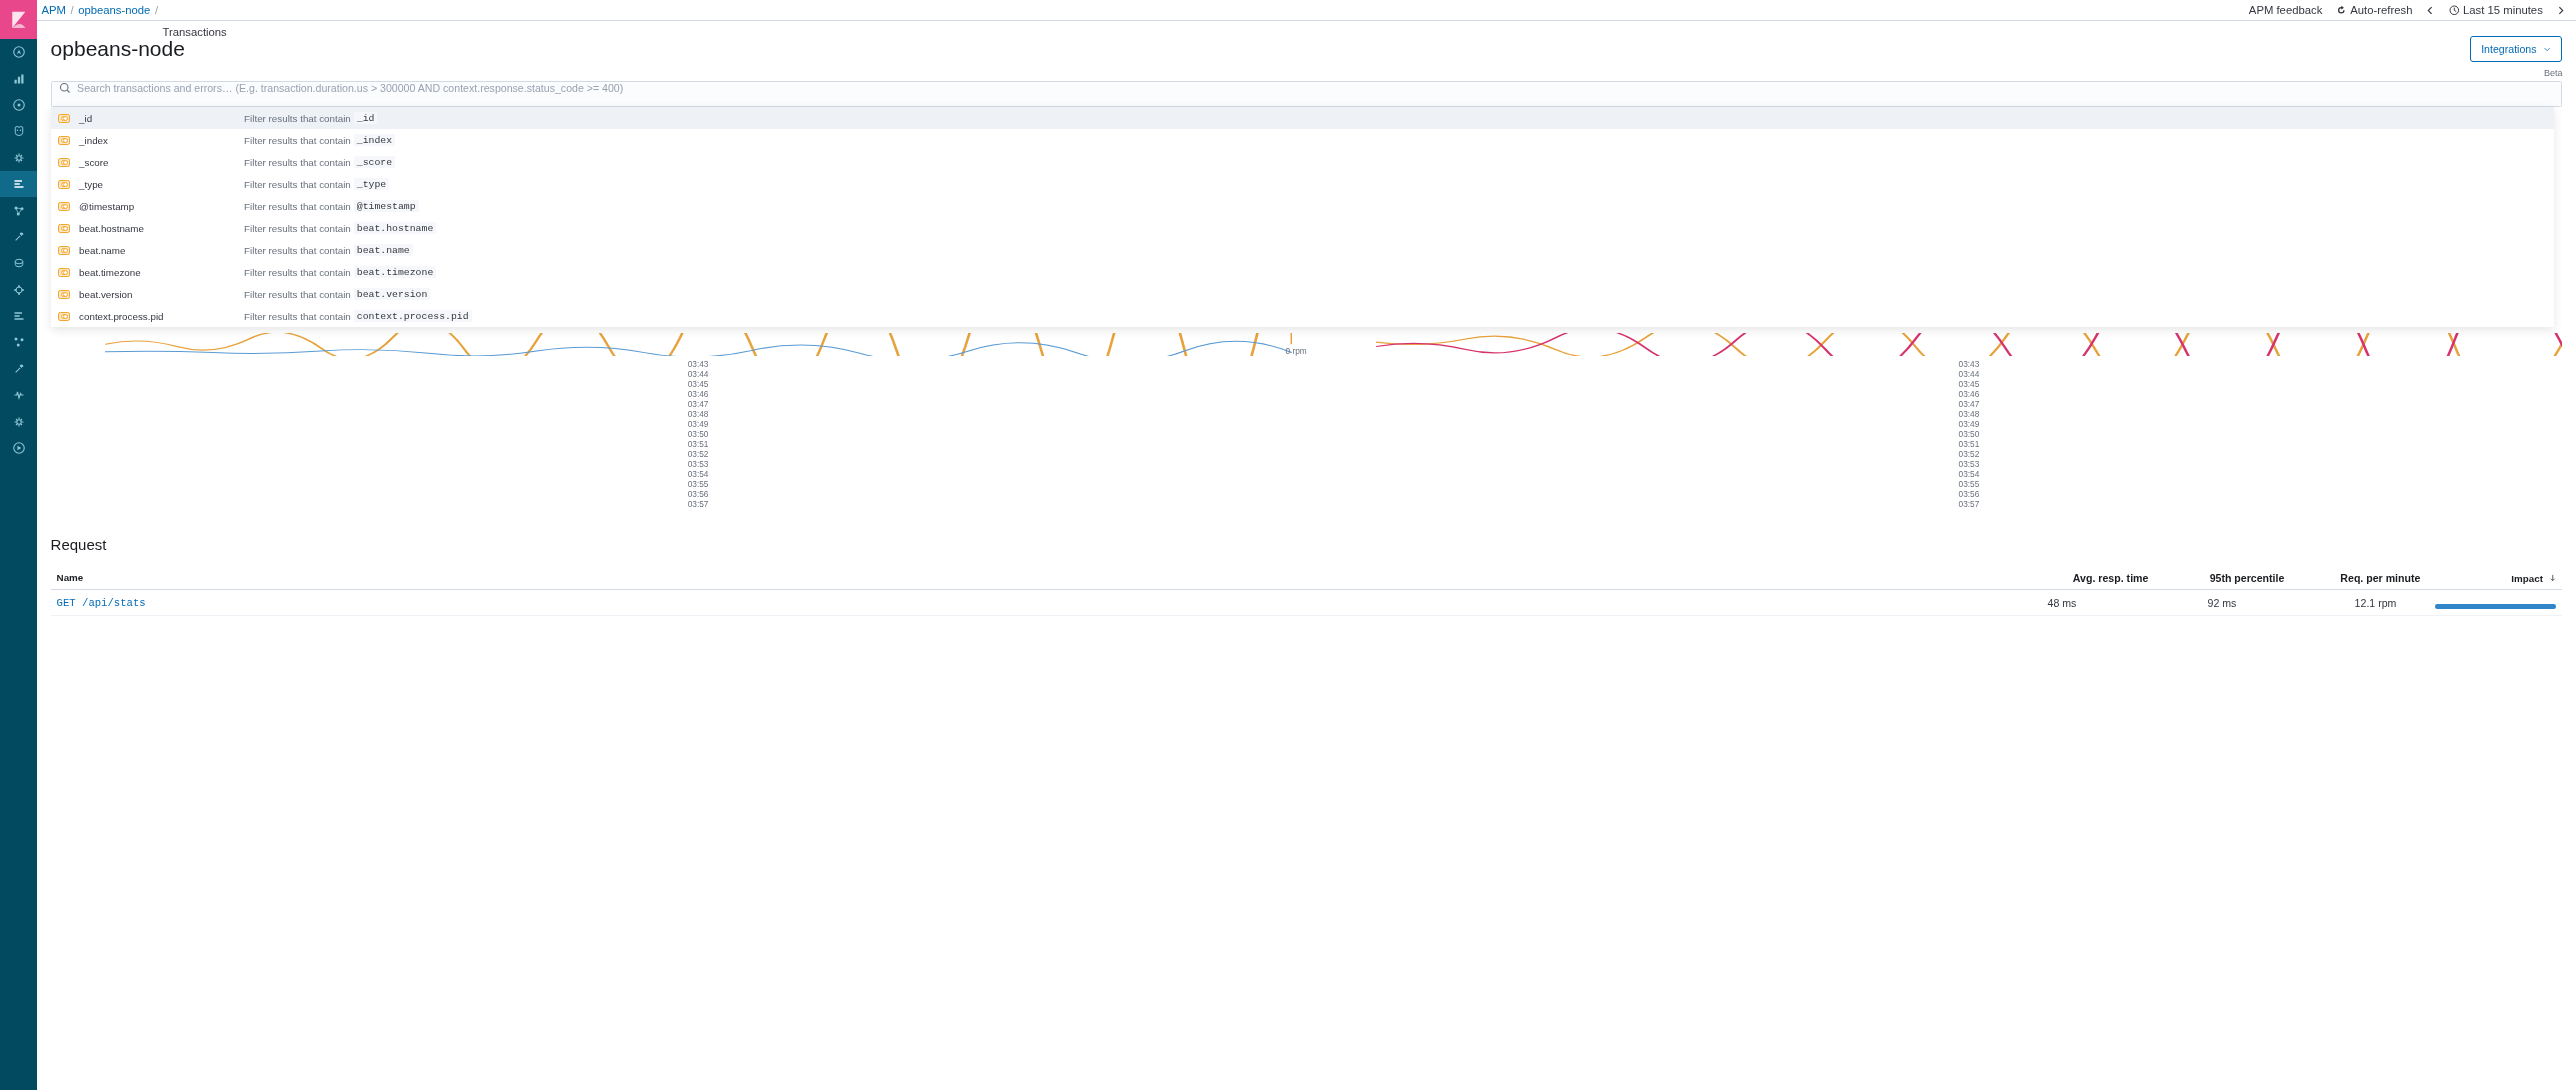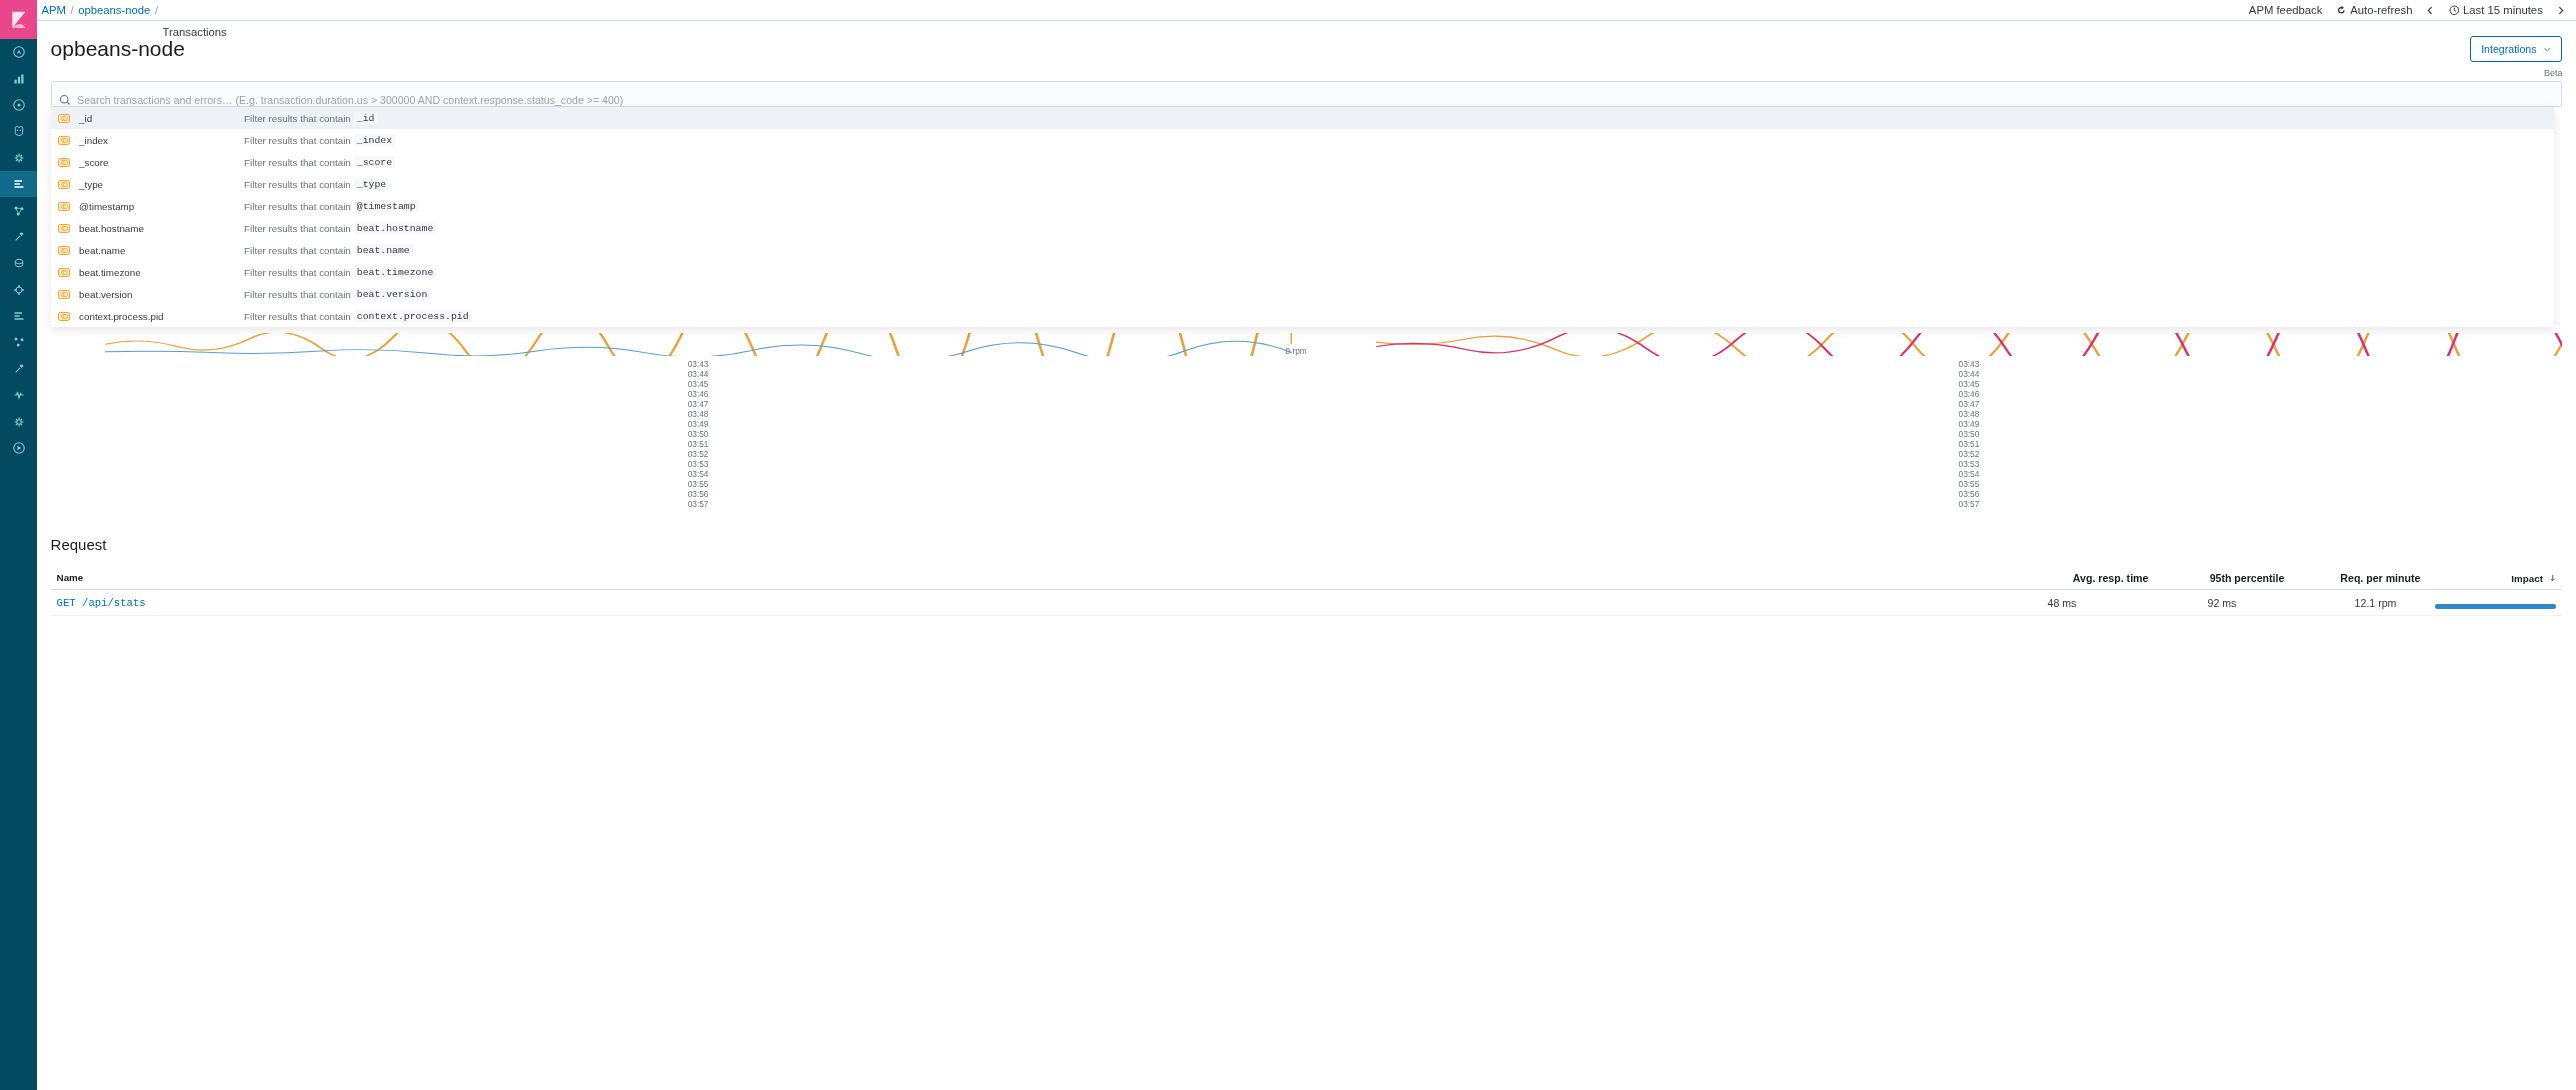--- a/index.html
+++ b/index.html
@@ -28,21 +28,21 @@
 
 .content { flex: 1; overflow-y: auto; padding: 0 13.6px; position: relative; }
 
 .page-header { display: flex; align-items: center; padding: 15px 0 6px 0; }
 .page-title { font-size: 21px; font-weight: 400; color: #1a1c21; }
 .page-header-spacer { flex: 1; }
 .integrations-btn { border: 0.8px solid #006bb4; color: #006bb4; background: #fff; padding: 6px 10.6px; border-radius: 3px; font-size: 10.6px; cursor: pointer; display: flex; align-items: center; gap: 6px; }
 .beta-label { text-align: right; font-size: 9px; color: #69707d; padding-bottom: 3px; }
 
 .search-wrap { position: relative; }
-.search-bar { border: 0.8px solid #d3dae6; border-radius: 1.5px; display: flex; align-items: flex-end; padding: 0 7.5px; height: 26px; background: #fbfcfd; }
+.search-bar { border: 0.8px solid #d3dae6; border-radius: 1.5px; display: flex; align-items: flex-start; padding: 0 7.5px; height: 26px; background: #fbfcfd; }
 .search-bar svg { width: 12px; height: 12px; color: #69707d; margin-right: 6px; }
 .search-input { flex: 1; border: none; outline: none; font-size: 10.6px; background: transparent; color: #343741; }
 .search-input::placeholder { color: #98a2b3; }
 
 .dropdown { position: absolute; top: 26px; left: 0; right: 8px; background: #fff; box-shadow: 0 3px 9px rgba(0,0,0,0.1); z-index: 10; }
 .dropdown-row { display: flex; align-items: center; height: 22px; padding: 0 7.5px; cursor: pointer; font-size: 9.8px; }
 .dropdown-row.highlight { background: #eef2f7; }
 .field-icon { width: 12px; height: 9px; border-radius: 2.3px; background: #fce7cc; border: 0.8px solid #f5a623; margin-right: 9px; position: relative; }
 .field-icon::before, .field-icon::after { content: ''; position: absolute; width: 3px; height: 3px; border-radius: 50%; background: #fff; border: 0.8px solid #f5a623; top: 1.5px; }
 .field-icon::before { left: 1.5px; }

